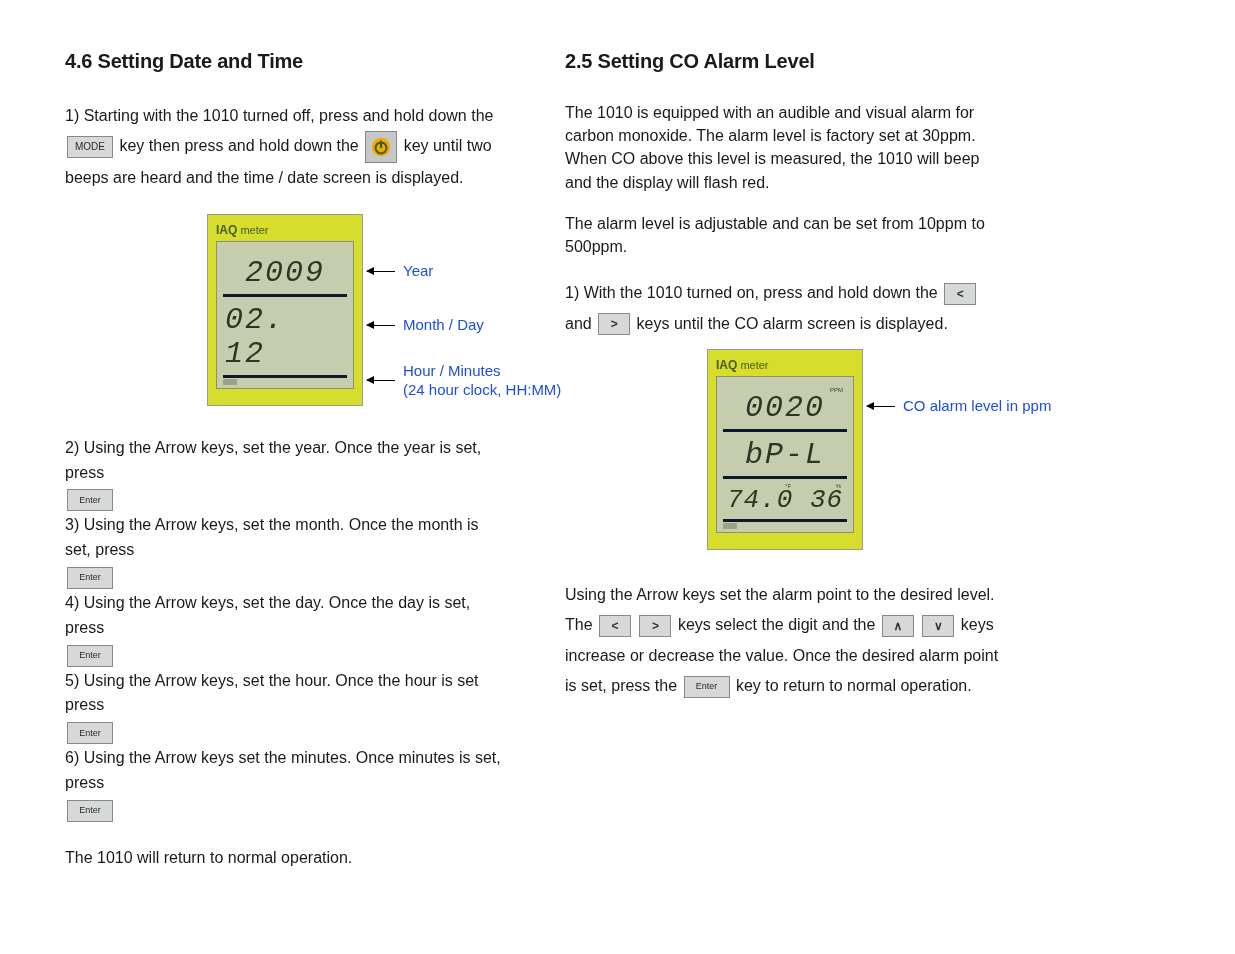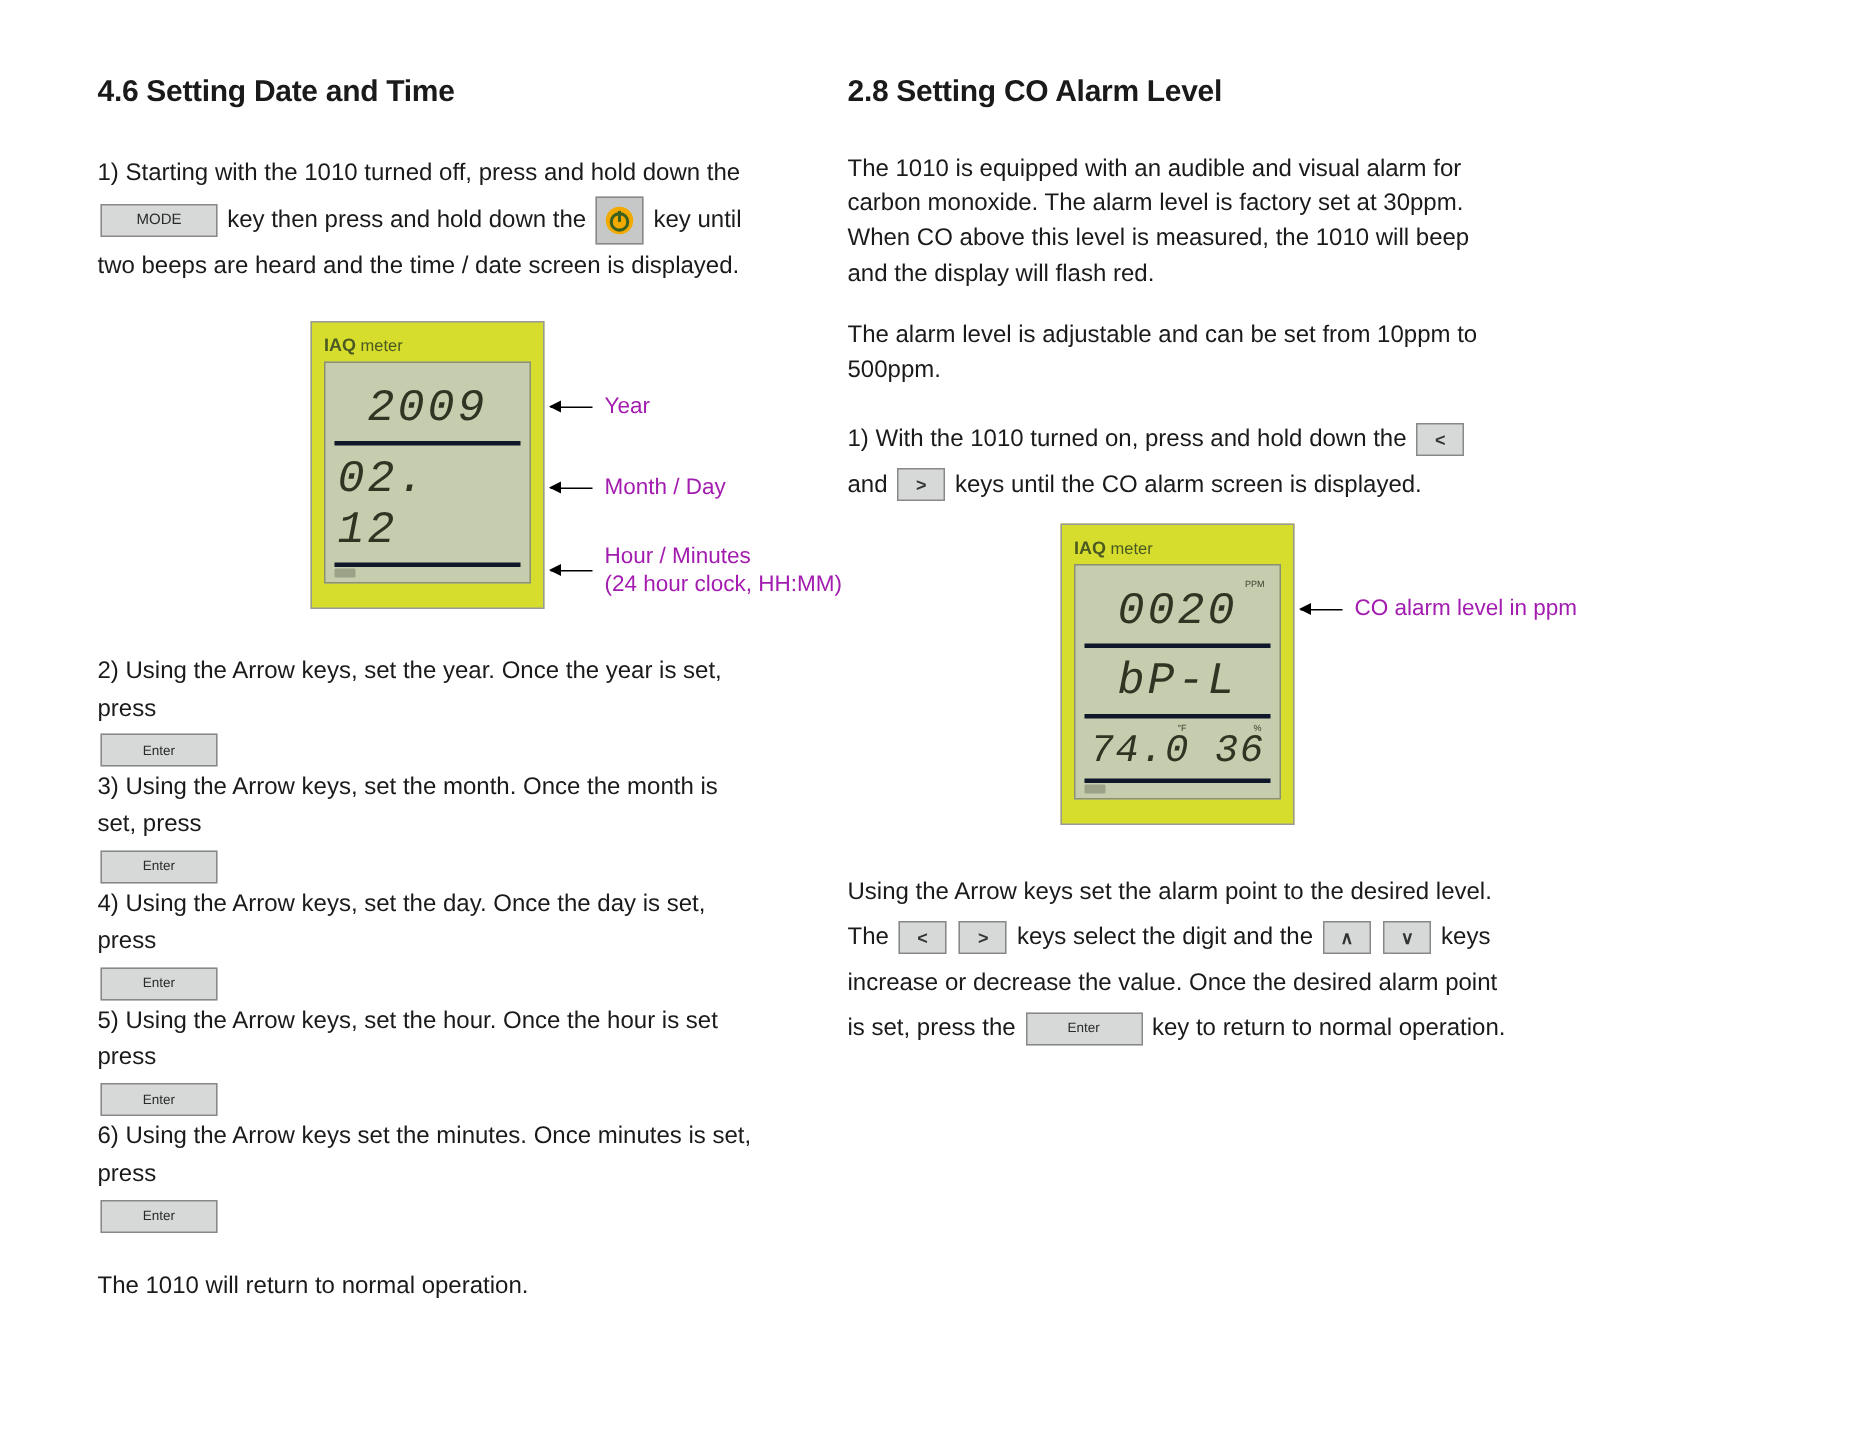--- a/index.html
+++ b/index.html
@@ -46,21 +46,21 @@
     align-items: flex-start;
     flex-wrap: wrap;
     gap: 4px 4px;
   }
   .key {
     display: inline-flex;
     align-items: center;
     justify-content: center;
     min-width: 30px;
     height: 18px;
-    padding: 1px 23px;
+    padding: 1px 7px;
     border: 1px solid #888;
     background: #d7d9d9;
     font-size: 9px;
     line-height: 1;
     color: #2a2a2a;
     font-family: Arial, sans-serif;
     vertical-align: middle;
     margin: 0 2px;
   }
   .key-large {
@@ -161,21 +161,21 @@
     opacity: 0.3;
     border-radius: 1px;
   }
   
   .callout {
     position: absolute;
     display: flex;
     align-items: center;
     gap: 8px;
     font-size: 15px;
-    color: #a21caf;
+    color: #1d4ed8;
     white-space: nowrap;
   }
   .callout .arrow-line {
     width: 28px;
     height: 1px;
     background: #000;
     position: relative;
   }
   .callout .arrow-line::before {
     content: "";
@@ -267,21 +267,21 @@
       <div>
           <span>6) Using the Arrow keys set the minutes. Once minutes is set, press </span>
           <span class="key">Enter</span>
         </div>
     </div>
 
     <p style="margin-top:24px;">The 1010 will return to normal operation.</p>
   </div>
 
   <div class="col">
-    <h2>2.8 Setting CO Alarm Level</h2>
+    <h2>2.5 Setting CO Alarm Level</h2>
 
     <p>The 1010 is equipped with an audible and visual alarm for carbon monoxide. The alarm level is factory set at 30ppm. When CO above this level is measured, the 1010 will beep and the display will flash red.</p>
     <p style="margin-top:18px;">The alarm level is adjustable and can be set from 10ppm to 500ppm.</p>
 
     <p class="flow" style="margin-top:20px;">
       <span>1) With the 1010 turned on, press and hold down the </span>
       <span class="key key-arrow">&lt;</span>
       <span> and </span>
       <span class="key key-arrow">&gt;</span>
       <span> keys until the CO alarm screen is displayed.</span>

